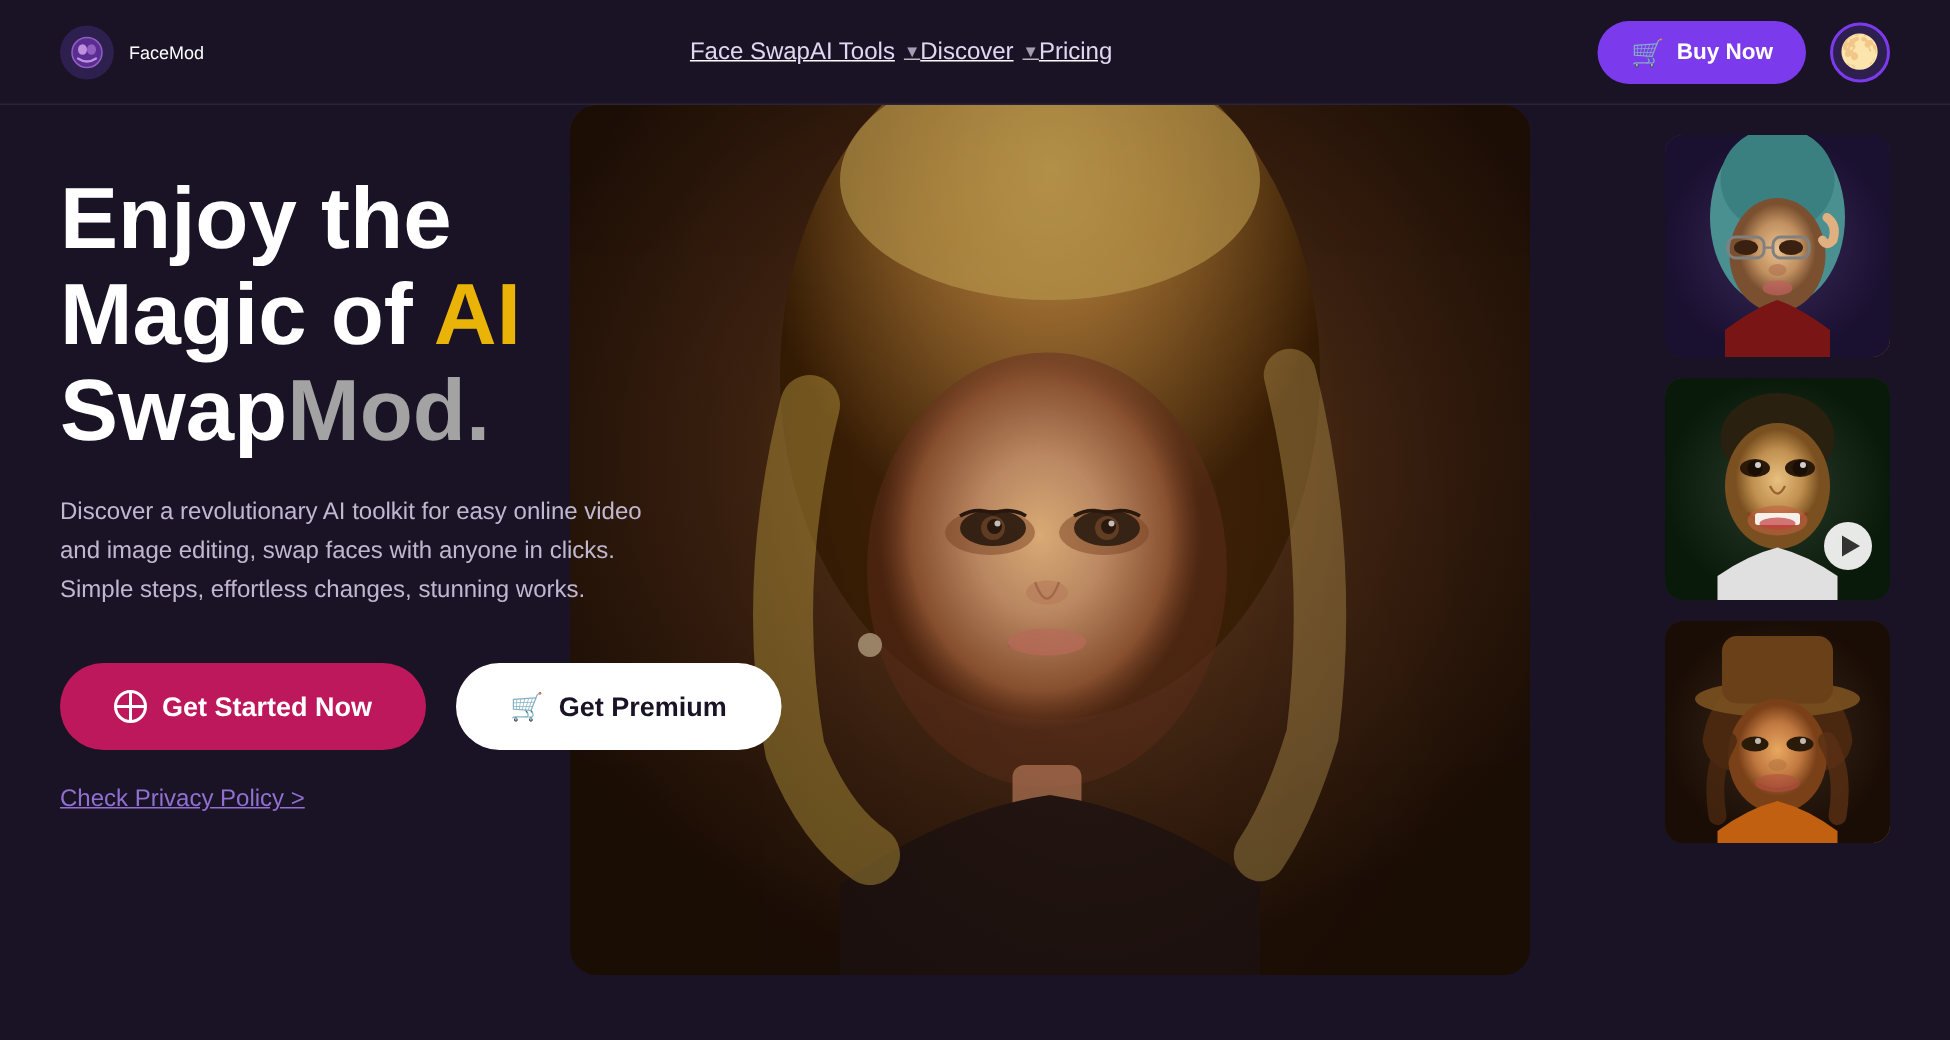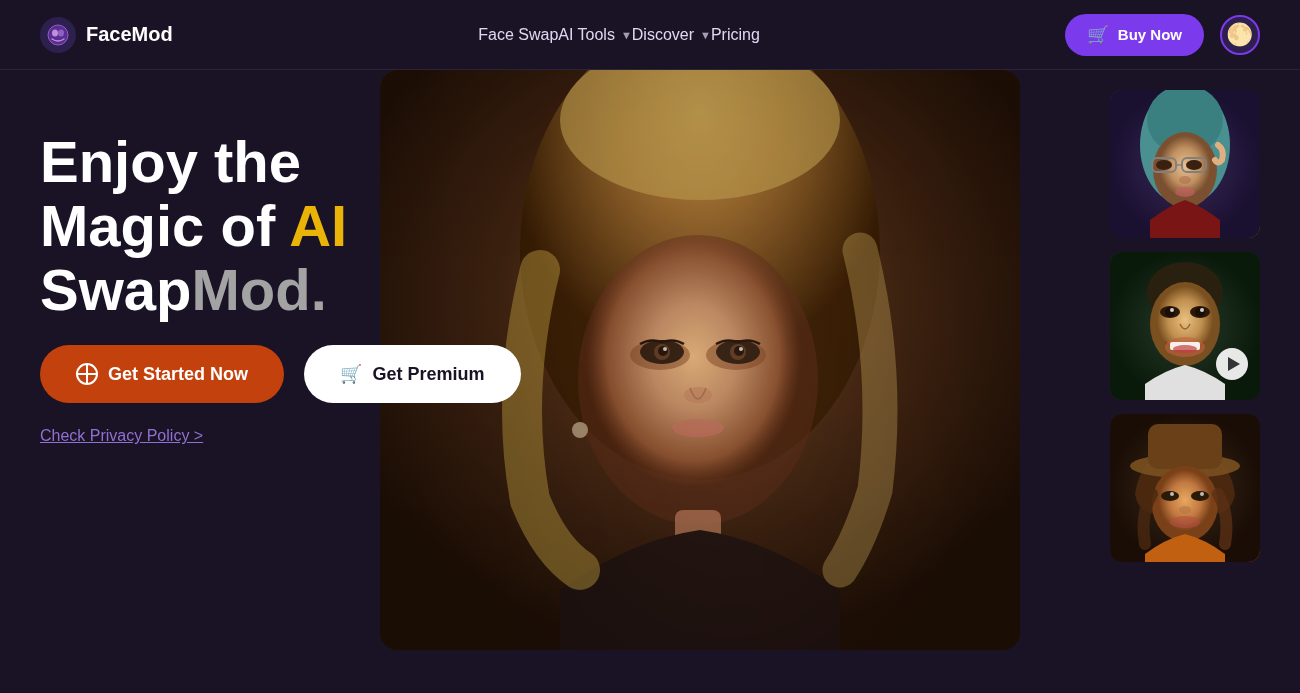--- a/index.html
+++ b/index.html
@@ -23,40 +23,41 @@
       background: #1a1225;
       border-bottom: 1px solid rgba(255,255,255,0.08);
       position: relative;
       z-index: 10;
     }
 
     .logo {
       display: flex;
       align-items: center;
       gap: 10px;
-      font-weight: 700;
-      font-size: 20px;
+      font-weight: 400;
+      font-size: 12px;
       color: #fff;
       cursor: pointer;
     }
 
     .logo-icon {
       width: 36px;
       height: 36px;
       background: #2d1f4e;
       border-radius: 50%;
       display: flex;
       align-items: center;
       justify-content: center;
       font-size: 18px;
     }
 
     .nav-links {
       display: flex;
       align-items: flex-start;
+      text-decoration: underline;
     }
 
     .nav-link {
       color: #e0d8f0;
       font-size: 16px;
       cursor: pointer;
       display: flex;
       align-items: center;
       gap: 6px;
       white-space: nowrap;
@@ -220,21 +221,21 @@
       width: 130px;
       height: 143px;
       background: radial-gradient(ellipse at 50% 35%, #e0a060 0%, #b07030 40%, #703010 70%, transparent 100%);
       border-radius: 50% 50% 40% 40%;
     }
 
     
     .hero-text {
       position: absolute;
       left: 40px;
-      top: 60px;
+      top: 44px;
       width: 420px;
     }
 
     .hero-title {
       font-size: 58px;
       font-weight: 900;
       line-height: 1.1;
       margin-bottom: 24px;
       color: #fff;
     }
@@ -255,21 +256,21 @@
       max-width: 400px;
     }
 
     .hero-buttons {
       display: flex;
       gap: 20px;
       margin-bottom: 24px;
     }
 
     .btn-get-started {
-      background: #c2410c;
+      background: #be185d;
       color: #fff;
       border: none;
       border-radius: 50px;
       padding: 18px 36px;
       font-size: 18px;
       font-weight: 700;
       cursor: pointer;
       display: flex;
       align-items: flex-end;
       gap: 10px;
@@ -569,20 +570,21 @@
     <h1 class="hero-title">
       <span>Enjoy the</span><br>
       <span>
         <span>Magic of </span><span class="ai-highlight">AI</span>
       </span><br>
       <span>
         <span>Swap</span><span class="mod-highlight">Mod.</span>
       </span>
     </h1>
 
+    <p class="hero-subtitle">Discover a revolutionary AI toolkit for easy online video and image editing, swap faces with anyone in clicks. Simple steps, effortless changes, stunning works.</p>
 
     <div class="hero-buttons">
       <button class="btn-get-started">
         <div class="globe-icon"></div>
         <span>Get Started Now</span>
       </button>
       <button class="btn-get-premium">
         <span class="cart-icon">🛒</span>
         <span>Get Premium</span>
       </button>

